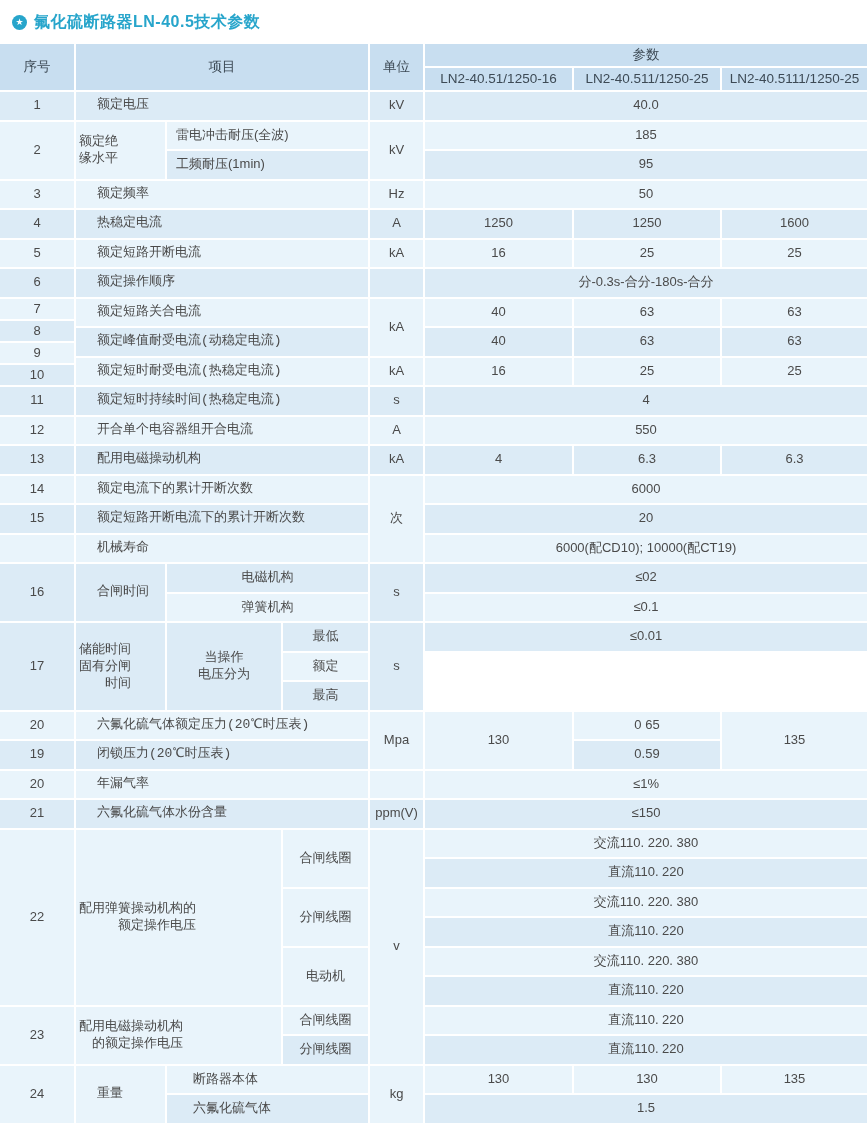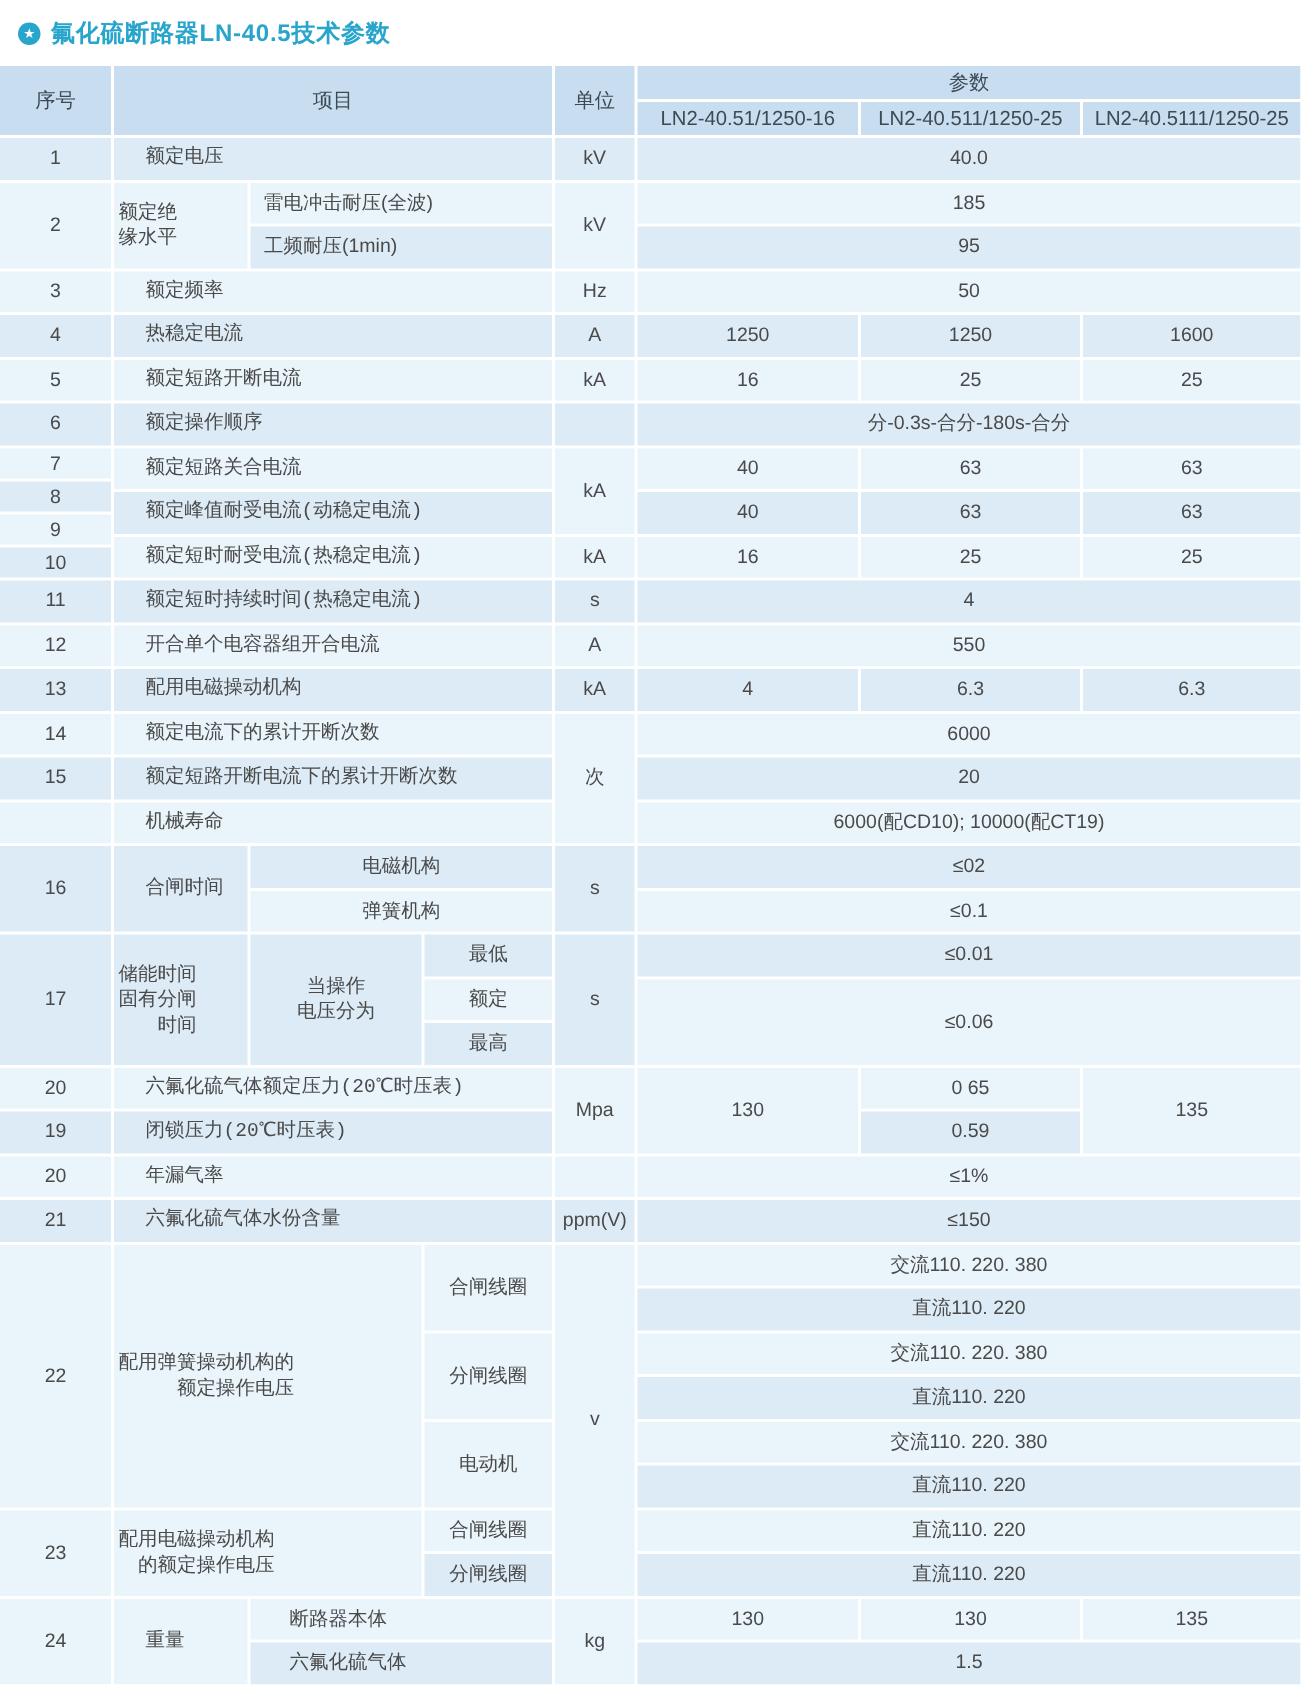--- a/index.html
+++ b/index.html
@@ -145,21 +145,20 @@
     <div class="c d" style="grid-area:21/1/24/2">17</div>
     <div class="c d pl" style="grid-area:21/2/24/3">储能时间
 固有分闸
 时间</div>
     <div class="c d pc" style="grid-area:21/3/24/4">当操作
 电压分为</div>
     <div class="c d" style="grid-area:21/4/22/5">最低</div>
     <div class="c d" style="grid-area:21/5/24/6">s</div>
     <div class="c d" style="grid-area:21/6/22/9">≤0.01</div>
     <div class="c l" style="grid-area:22/4/23/5">额定</div>
-    <div class="c l" style="grid-area:22/6/24/9">≤0.06</div>
     <div class="c d" style="grid-area:23/4/24/5">最高</div>
 
     <div class="c l" style="grid-area:24/1/25/2">20</div>
     <div class="c l il" style="grid-area:24/2/25/5">六氟化硫气体额定压力(20℃时压表)</div>
     <div class="c l" style="grid-area:24/5/26/6">Mpa</div>
     <div class="c l" style="grid-area:24/6/26/7">130</div>
     <div class="c l" style="grid-area:24/7/25/8">0 65</div>
     <div class="c l" style="grid-area:24/8/26/9">135</div>
     <div class="c d" style="grid-area:25/1/26/2">19</div>
     <div class="c d il" style="grid-area:25/2/26/5">闭锁压力(20℃时压表)</div>

